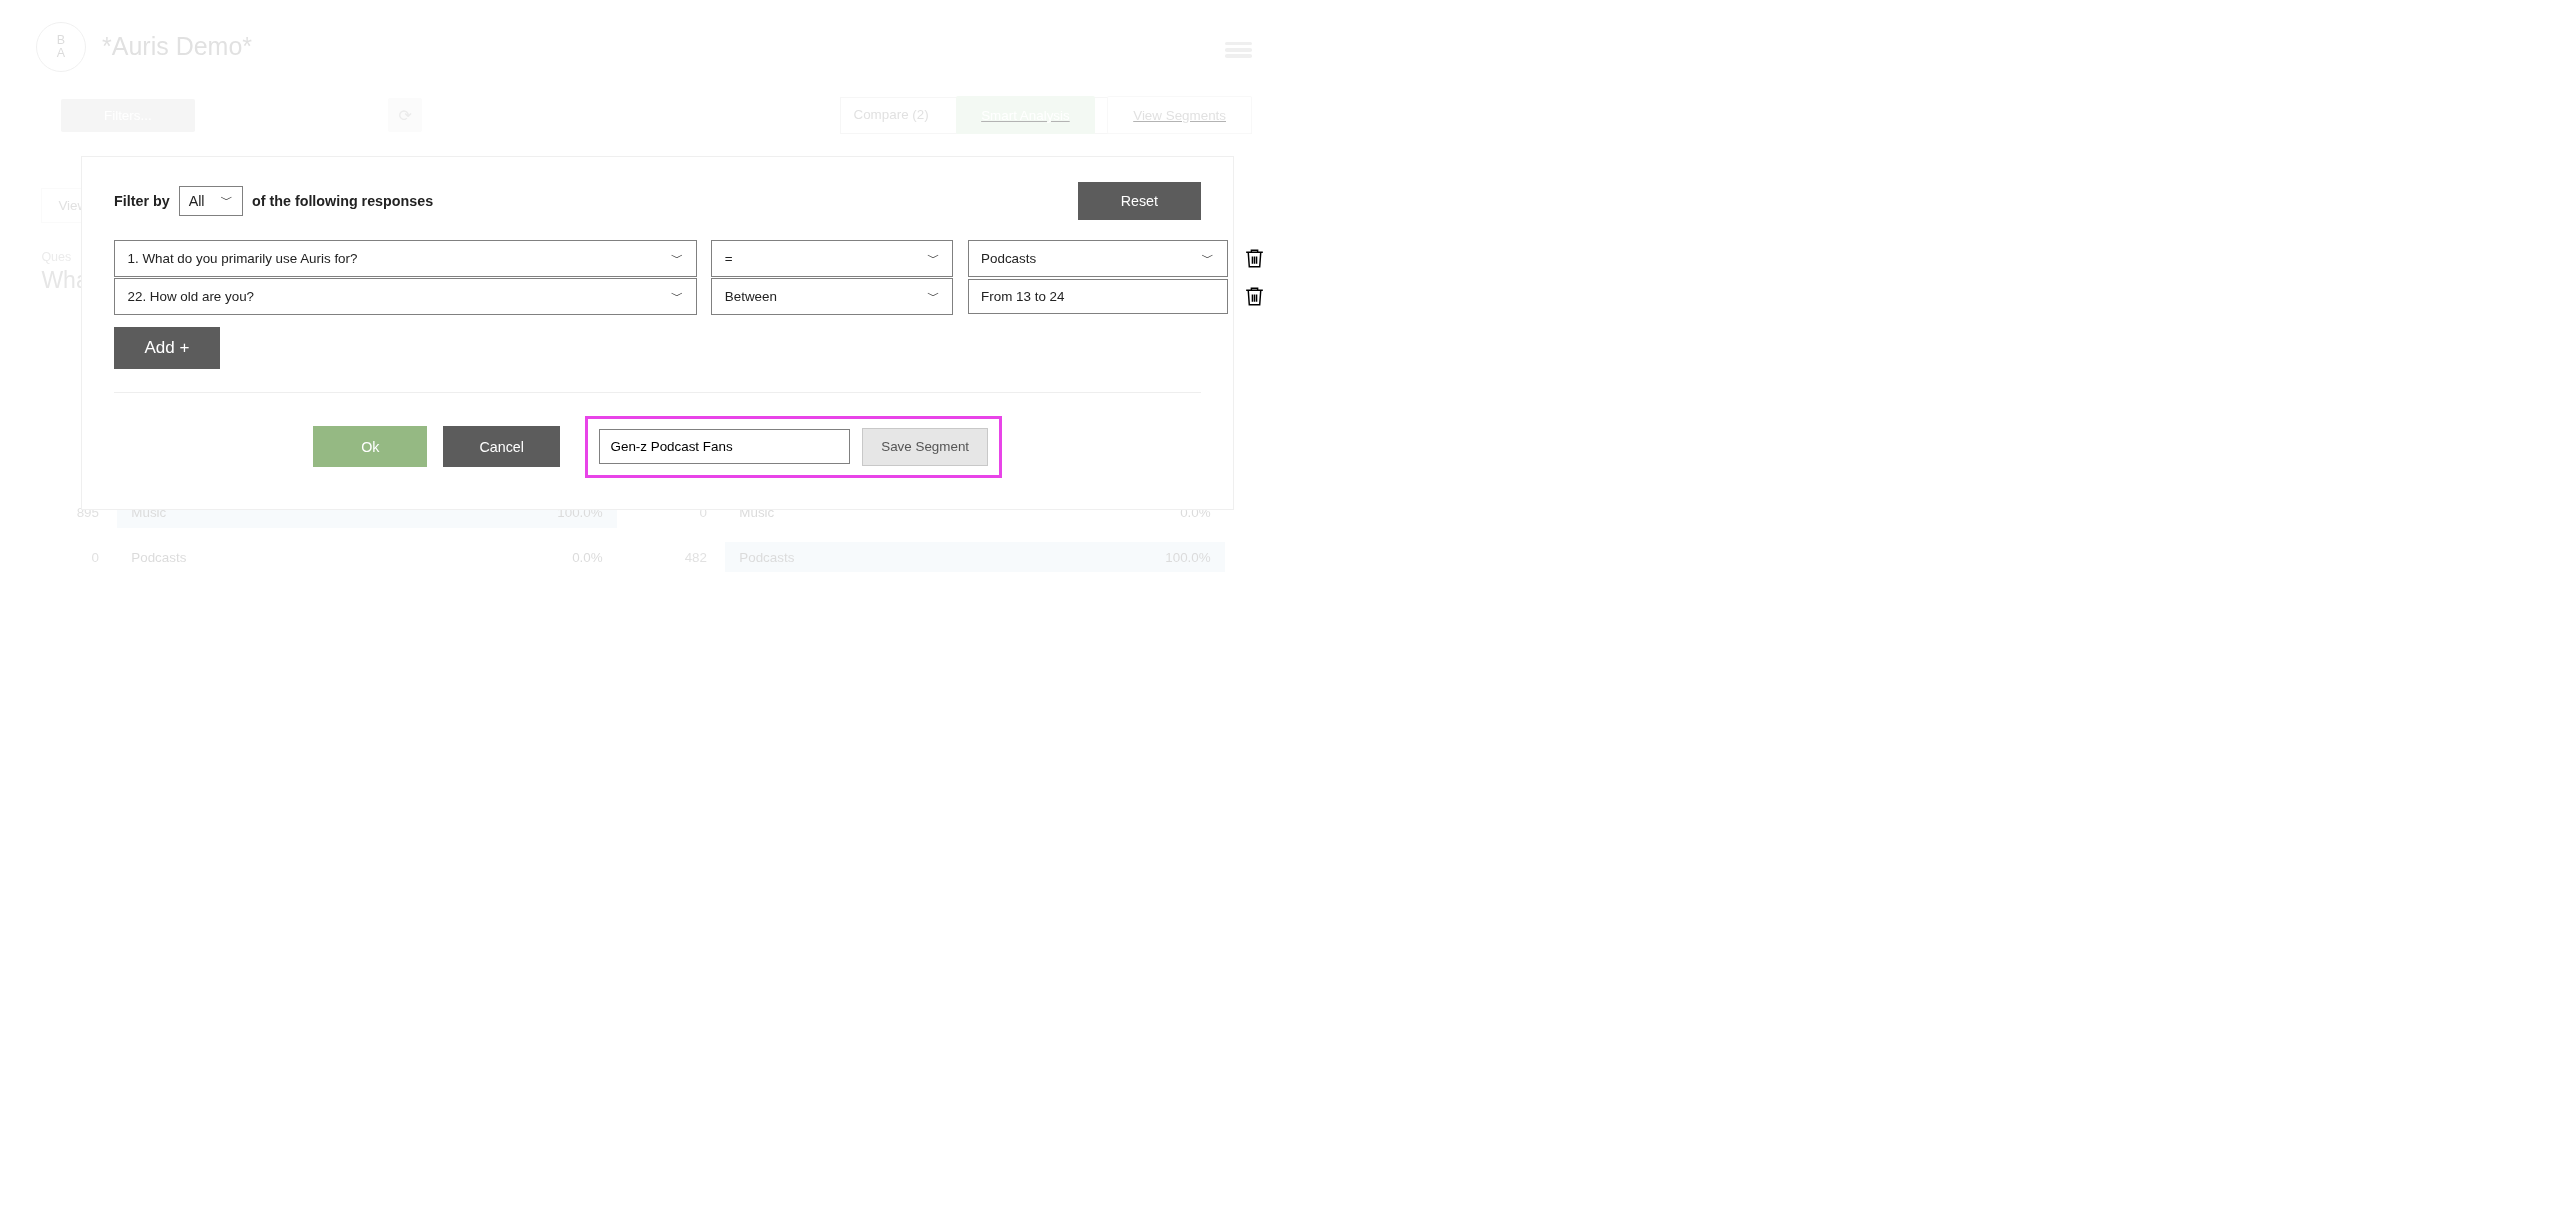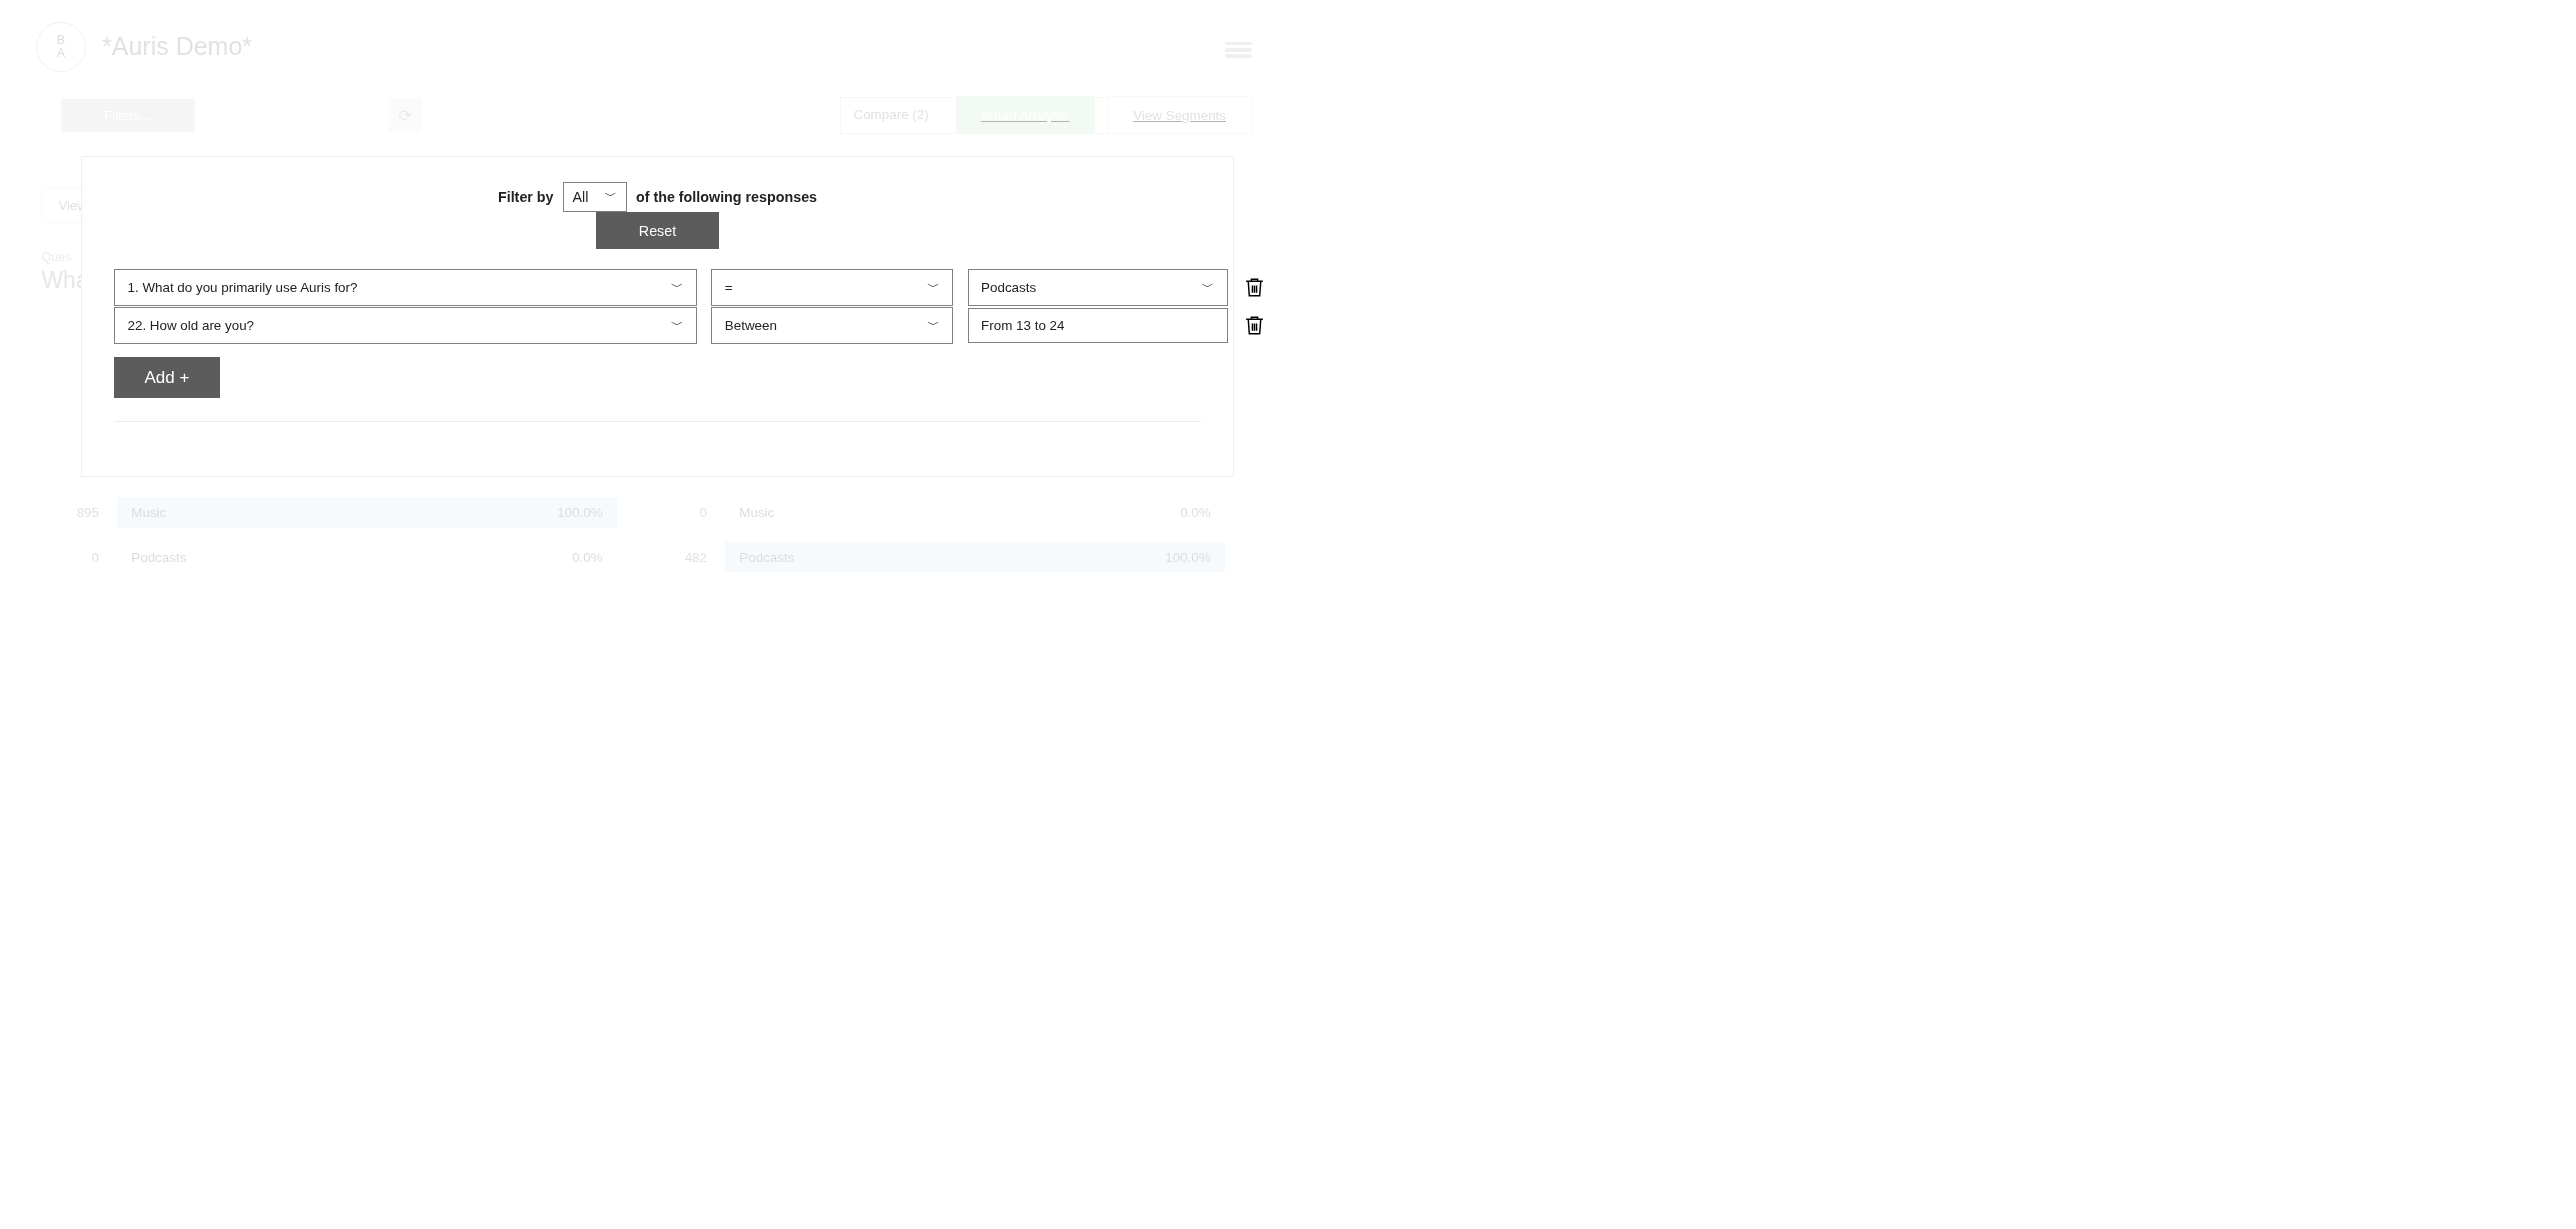--- a/index.html
+++ b/index.html
@@ -129,21 +129,20 @@
     background:#fff;
     border:0.9px solid #efefef;
     z-index:10;
     padding: 25px 32px 30.5px 32px;
   }
   .modal-top {
     display:flex;
     align-items:center;
     justify-content:space-between;
     margin-bottom: 20px;
-    flex-direction: column;
   }
   .filter-by-row { display:flex; align-items:center; gap:9px; font-size:14.3px; font-weight:600; color:#222;}
   .all-select {
     border:0.9px solid #808080;
     padding: 5.4px 9px;
     display:flex;
     align-items:center;
     gap:16px;
     font-weight:400;
   }
@@ -333,14 +332,22 @@
       <svg class="trash-icon" viewBox="0 0 24 24" fill="none" stroke="#000" stroke-width="1.4">
         <path d="M4 6h16 M9 6V4h6v2 M6 6l1 14h10l1-14 M10 10v7 M12 10v7 M14 10v7"></path>
       </svg>
     </div>
   </div>
 
   <button class="btn-add">Add +</button>
 
   <hr>
 
+  <div class="modal-actions">
+    <button class="btn-ok">Ok</button>
+    <button class="btn-cancel">Cancel</button>
+    <div class="highlight-box">
+      <input class="seg-input" value="Gen-z Podcast Fans" style="">
+      <button class="btn-save-seg">Save Segment</button>
+    </div>
+  </div>
 </div>
 
 
 </body></html>

